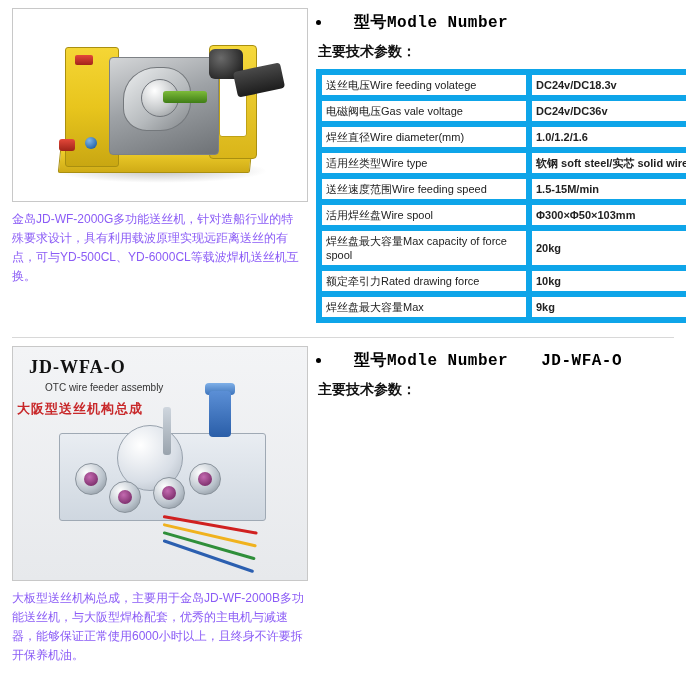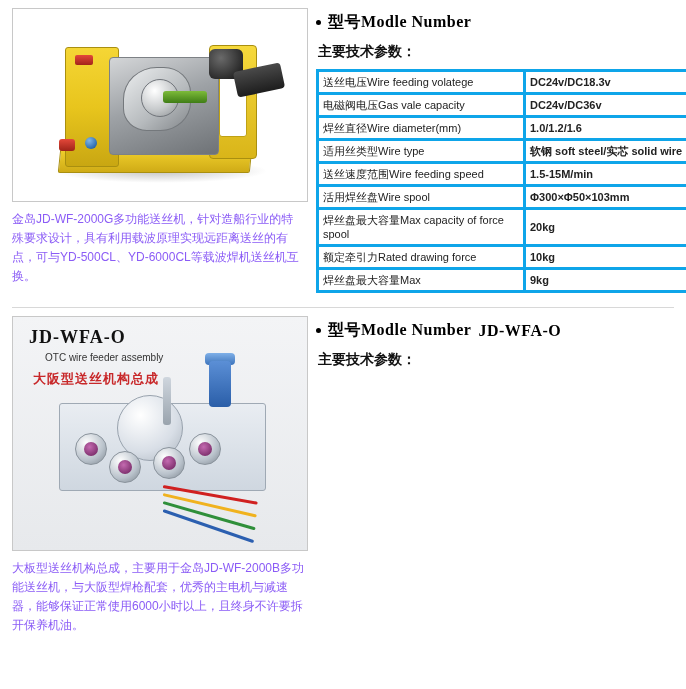--- a/index.html
+++ b/index.html
@@ -67,39 +67,40 @@
   .bullet {
     display: inline-block;
     width: 5px;
     height: 5px;
     border-radius: 50%;
     background: #000000;
     margin-right: 7px;
     flex: 0 0 5px;
   }
   .model-label {
-    font-family: Liberation Serif, serif;
+    font-family: Liberation Mono, monospace;
+    margin-left: 26px;
   }
   .section-title {
     font-size: 14px;
     font-weight: bold;
     color: #111111;
     margin: 0 0 8px 2px;
     font-family: "Liberation Serif", serif;
   }
   table.spec {
     border-collapse: collapse;
     width: 355px;
     font-size: 11px;
     color: #222222;
     table-layout: fixed;
     font-family: "Liberation Sans", sans-serif;
   }
   table.spec td {
-    border: 3px solid #0ea5e9;
+    border: 6px solid #0ea5e9;
     padding: 3px 4px;
     vertical-align: middle;
     line-height: 14px;
     word-wrap: break-word;
   }
   table.spec td.key {
     width: 196px;
   }
   table.spec td.val {
     width: 157px;
@@ -274,21 +275,21 @@
   .img2 .t2 {
     position: absolute;
     left: 32px;
     top: 35px;
     font-family: "Liberation Sans", sans-serif;
     font-size: 10px;
     color: #333333;
   }
   .img2 .t3 {
     position: absolute;
-    left: 20px;
+    left: 4px;
     top: 53px;
     font-family: "Liberation Sans", sans-serif;
     font-size: 13px;
     font-weight: bold;
     color: #c8282a;
     letter-spacing: 1px;
   }
   .img2 .plate {
     position: absolute;
     left: 46px;
@@ -410,21 +411,21 @@
       <span style="width:7px;display:inline-block;"></span>
     </div>
     <div class="section-title">主要技术参数：</div>
     <table class="spec">
       <tbody>
         <tr>
           <td class="key">送丝电压Wire feeding volatege</td>
           <td class="val">DC24v/DC18.3v</td>
         </tr>
         <tr>
-          <td class="key">电磁阀电压Gas vale capacity</td>
+          <td class="key">电磁阀电压Gas vale voltage</td>
           <td class="val">DC24v/DC36v</td>
         </tr>
         <tr>
           <td class="key">焊丝直径Wire diameter(mm)</td>
           <td class="val">1.0/1.2/1.6</td>
         </tr>
         <tr>
           <td class="key">适用丝类型Wire type</td>
           <td class="val">软钢 soft steel/实芯 solid wire</td>
         </tr>

